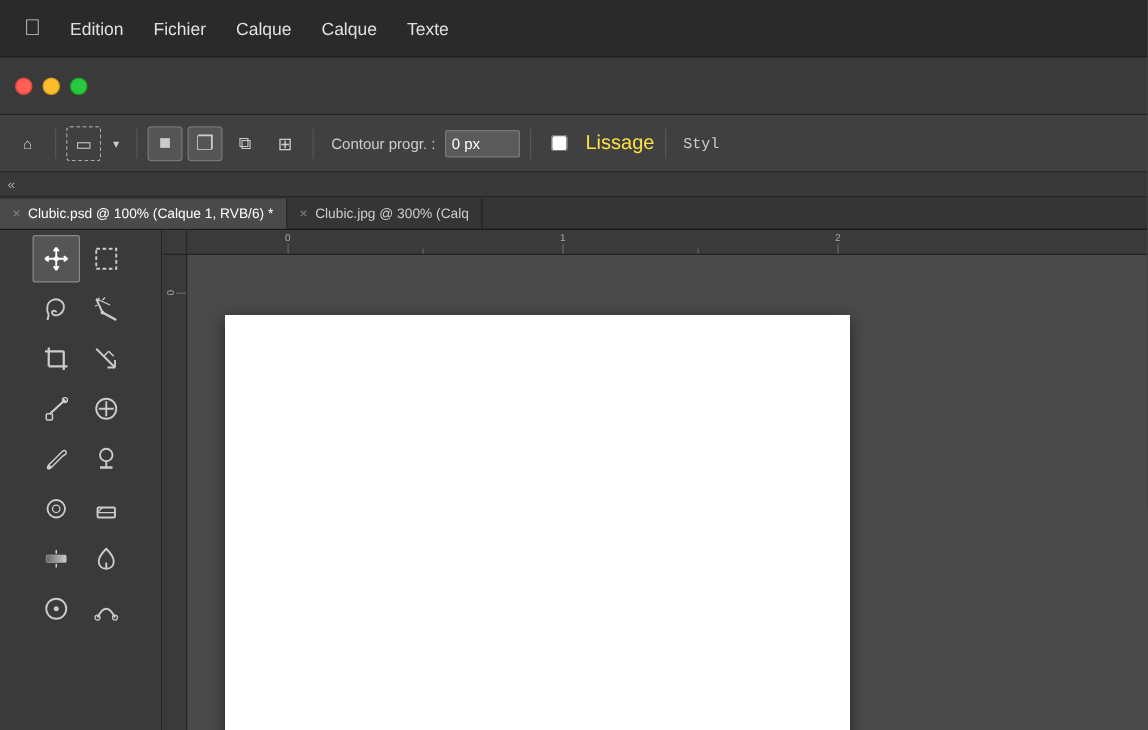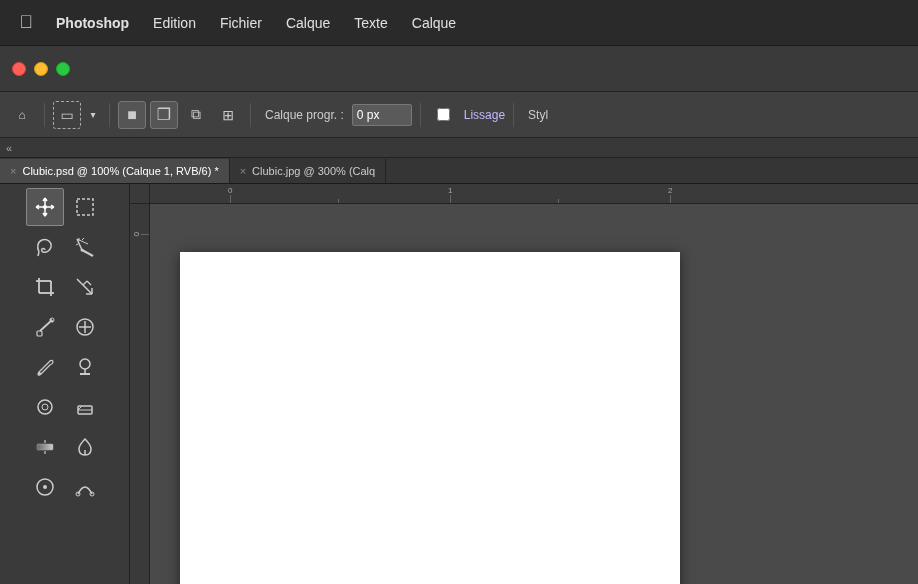--- a/index.html
+++ b/index.html
@@ -107,28 +107,29 @@
       height: 22px;
       background: #5a5a5a;
       border: 1px solid #777;
       border-radius: 2px;
       color: #fff;
       font-size: 12px;
       padding: 0 4px;
       margin-left: 4px;
     }
     .toolbar-checkbox-label {
-      color: #c4b5fd;
-      font-size: 12px;
+      color: #fde047;
+      font-size: 16px;
       margin-left: 10px;
     }
     .toolbar-text {
       color: #ccc;
       font-size: 12px;
       margin-left: 6px;
+      font-family: Liberation Mono, monospace;
     }
 
     
     #main {
       display: flex;
       width: 100%;
       height: calc(584px - 46px - 46px - 46px - 26px);
       
     }
 
@@ -324,46 +325,45 @@
       height: 1px;
       background: #666;
     }
     .rv-mark-line.major { width: 8px; }
   </style>
 </head>
 <body>
 
 <div id="menubar">
   <div class="apple-logo"></div>
-  <div class="menu-item bold">Photoshop</div>
   <div class="menu-item">Edition</div>
   <div class="menu-item">Fichier</div>
   <div class="menu-item">Calque</div>
+  <div class="menu-item">Calque</div>
   <div class="menu-item">Texte</div>
-  <div class="menu-item">Calque</div>
 </div>
 
 <div id="titlebar">
   <span class="traffic-light tl-close"></span>
   <span class="traffic-light tl-minimize"></span>
   <span class="traffic-light tl-maximize"></span>
 </div>
 
 <div id="toolbar">
   <button class="toolbar-btn" title="Home">⌂</button>
   <div class="toolbar-divider"></div>
   <button class="toolbar-btn" title="Sélection rectangulaire" style="border: 1.5px dashed #aaa; font-size:14px;">▭</button>
   <button class="toolbar-btn" style="width:16px; font-size:10px;">▾</button>
   <div class="toolbar-divider"></div>
   <button class="toolbar-btn active" title="Carré" style="font-size:16px;">■</button>
   <button class="toolbar-btn active" title="Copier" style="font-size:16px;">❐</button>
   <button class="toolbar-btn" style="font-size:14px;">⧉</button>
   <button class="toolbar-btn" style="font-size:14px;">⊞</button>
   <div class="toolbar-divider"></div>
-  <span class="toolbar-label">Calque progr. :</span>
+  <span class="toolbar-label">Contour progr. :</span>
   <input class="toolbar-input" type="text" value="0 px" style="">
   <div class="toolbar-divider"></div>
   <input type="checkbox" id="lissage-cb" style="margin-left: 8px;">
   <label class="toolbar-checkbox-label" for="lissage-cb">Lissage</label>
   <div class="toolbar-divider"></div>
   <span class="toolbar-text">Styl</span>
 </div>
 
 <div id="collapse-bar">
   <span class="collapse-icon">«</span>

